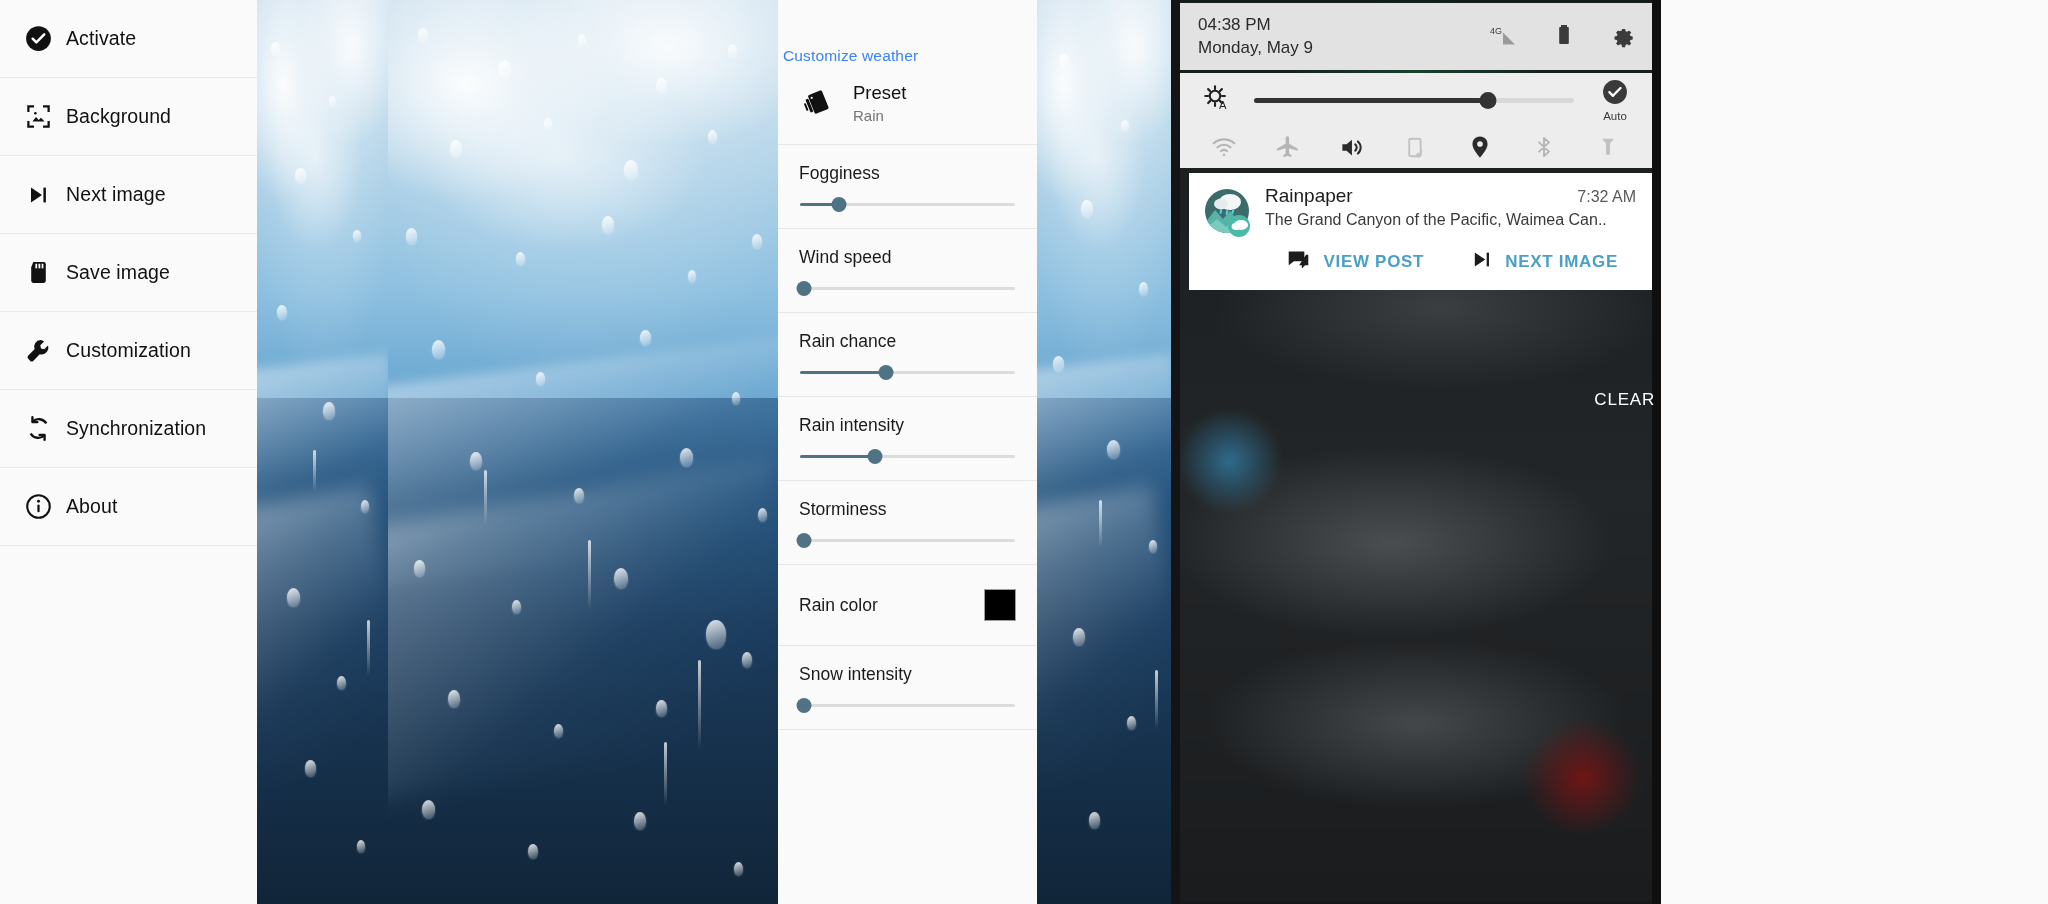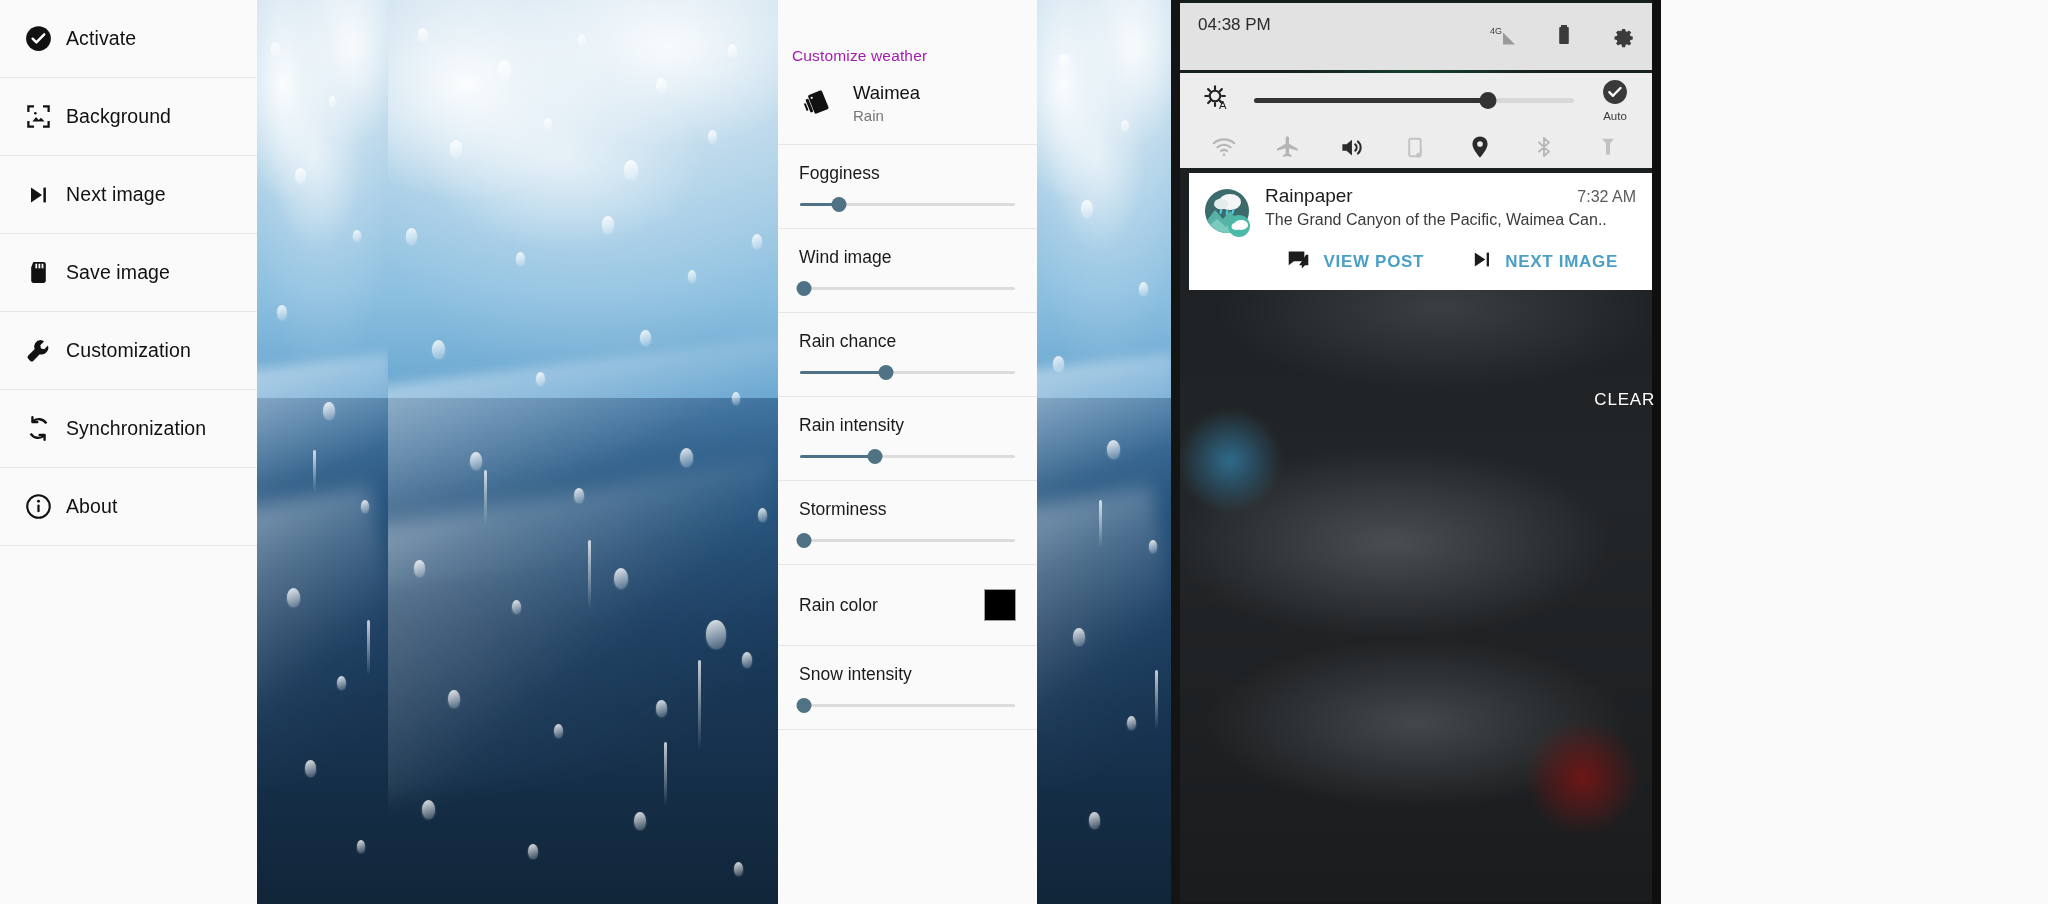--- a/index.html
+++ b/index.html
@@ -76,21 +76,21 @@
   .strip-a{width:131px;}
   .strip-b{width:390px;}
   .strip-c{width:134px;}
 
   
   .weather-panel{
     width:259px;flex:0 0 259px;height:904px;background:#fafafa;
     position:relative;z-index:5;overflow:hidden;
   }
   .panel-title{
-    color:#a21caf;font-size:15.5px;padding:47px 0 0 14px;letter-spacing:.15px;
+    color:#3b82f6;font-size:15.5px;padding:47px 0 0 5px;letter-spacing:.15px;
   }
   .preset-row{
     display:flex;align-items:center;padding:16px 0 20px 0;
     border-bottom:1px solid #e6e6e6;cursor:pointer;
   }
   .preset-ic{width:75px;min-width:75px;display:flex;justify-content:center;align-items:center;}
   .preset-title{font-size:18.5px;color:#111;line-height:1.25;}
   .preset-sub{font-size:15px;color:#757575;margin-top:3px;}
   .slider-row{
     padding:18px 21px 22px 21px;border-bottom:1px solid #e6e6e6;cursor:pointer;
@@ -345,35 +345,35 @@
         <svg width="32" height="32" viewBox="0 0 32 32">
           <g transform="rotate(-22 16 16)">
             <rect x="11" y="6" width="15" height="20" rx="1.6" fill="#111"></rect>
             <rect x="7.4" y="9" width="3" height="14" rx="1" fill="#111"></rect>
             <rect x="4.4" y="12" width="2" height="8" rx="1" fill="#111"></rect>
             <circle cx="14" cy="9.6" r="1.1" fill="#fafafa"></circle>
           </g>
         </svg>
       </span>
       <span>
-        <div class="preset-title">Waimea</div>
+        <div class="preset-title">Preset</div>
         <div class="preset-sub">Rain</div>
       </span>
     </div>
 
     <div class="slider-row">
       <div class="slider-label">Fogginess</div>
       <div class="track">
         <div class="fill" style="width:18%"></div>
           <div class="thumb" style="left:18%"></div>
       </div>
     </div>
 
     <div class="slider-row">
-      <div class="slider-label">Wind image</div>
+      <div class="slider-label">Wind speed</div>
       <div class="track">
         <div class="fill" style="width:2%"></div>
           <div class="thumb" style="left:2%"></div>
       </div>
     </div>
 
     <div class="slider-row">
       <div class="slider-label">Rain chance</div>
       <div class="track">
         <div class="fill" style="width:40%"></div>
@@ -433,20 +433,21 @@
     <div class="glare"></div>
   </div>
 
   <div class="phone">
     <div class="phone-bg"></div>
     <div class="phone-edge-l"></div>
     <div class="phone-edge-r"></div>
 
     <div class="status-card">
       <div class="st-time">04:38 PM</div>
+      <div class="st-date">Monday, May 9</div>
       <div class="st-icons">
         <span>
           <svg width="30" height="24" viewBox="0 0 30 24">
             <text x="0" y="11" font-family="Liberation Sans, sans-serif" font-size="9" fill="#3b3b3b">4G</text>
             <path d="M13 21.5V9.5L25 21.5z" fill="#9a9a9a"></path>
           </svg>
         </span>
         <span>
           <svg width="16" height="24" viewBox="0 0 16 24">
             <rect x="5" y="2" width="6" height="2.4" fill="#3b3b3b"></rect>

